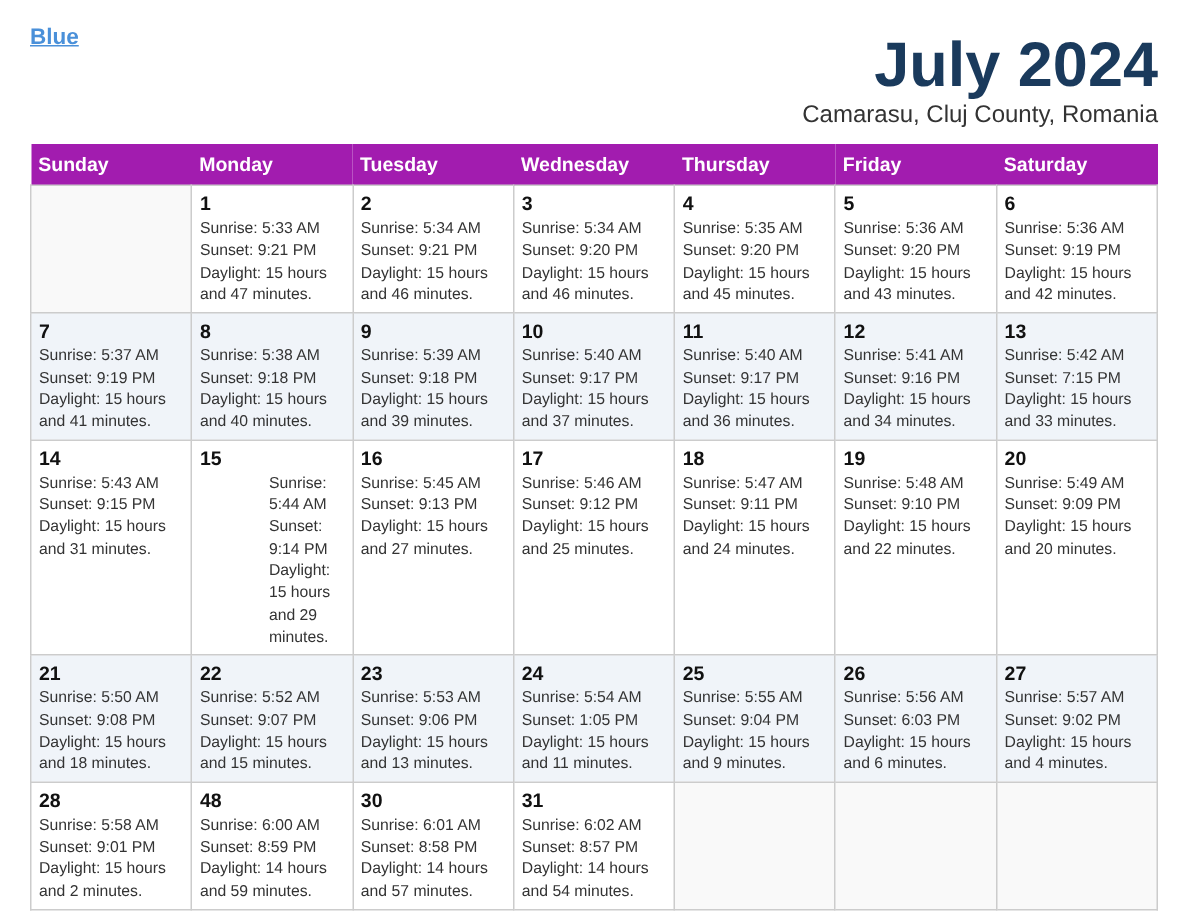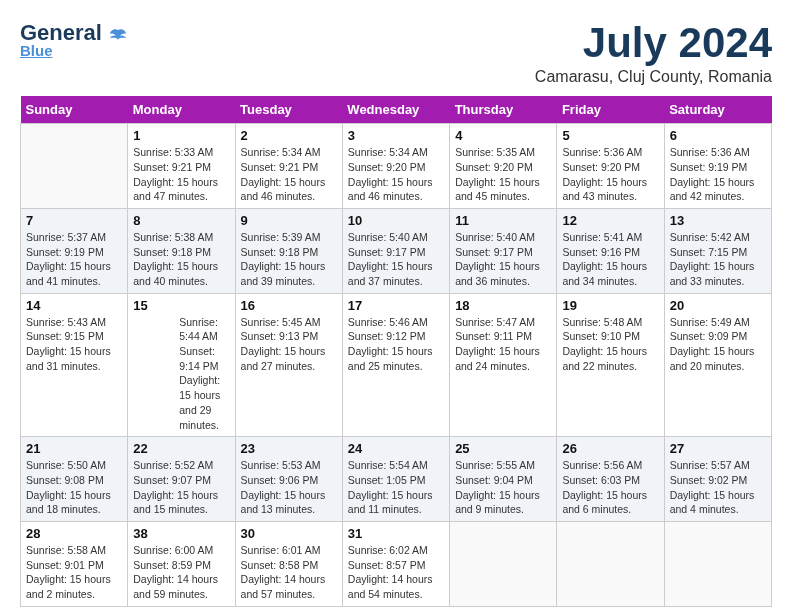--- a/index.html
+++ b/index.html
@@ -72,28 +72,20 @@
     }
     .row-alt {
       background-color: #f0f4f9;
     }
   </style>
 </head>
 <body>
 
 <div class="header">
   <div class="logo">
-    <div style="display:flex; align-items:center; gap:4px;">
-      <div style="position:relative; display:inline-block;">
-        <span style="font-size:22px; font-weight:bold; color:#1a3a5c;">General</span>
-        <svg style="display:inline-block; vertical-align:middle; margin-left:2px;" width="20" height="20" viewBox="0 0 20 20">
-          <path d="M10 4 C14 2, 18 5, 18 8 C16 7, 13 8, 12 10 C14 9, 17 10, 18 12 C15 12, 11 11, 10 14 C9 11, 5 12, 2 12 C3 10, 6 9, 8 10 C7 8, 4 7, 2 8 C2 5, 6 2, 10 4 Z" fill="#4a90d9"></path>
-        </svg>
-      </div>
-    </div>
     <span style="font-size:15px; font-weight:bold; color:#4a90d9; margin-top:-4px;text-decoration:underline;">Blue</span>
   </div>
   <div class="title-section">
     <div class="month-title">July 2024</div>
     <div class="location">Camarasu, Cluj County, Romania</div>
   </div>
 </div>
 
 <table>
   <thead>
@@ -308,21 +300,21 @@
       </tr>
       <tr>
         <td>
           <span class="day-number">28</span>
           <div class="day-info" style="white-space: pre-line;">Sunrise: 5:58 AM
 Sunset: 9:01 PM
 Daylight: 15 hours
 and 2 minutes.</div>
         </td>
         <td>
-          <span class="day-number">38</span>
+          <span class="day-number">48</span>
           <div class="day-info" style="white-space: pre-line;">Sunrise: 6:00 AM
 Sunset: 8:59 PM
 Daylight: 14 hours
 and 59 minutes.</div>
         </td>
         <td>
           <span class="day-number">30</span>
           <div class="day-info" style="white-space: pre-line;">Sunrise: 6:01 AM
 Sunset: 8:58 PM
 Daylight: 14 hours

